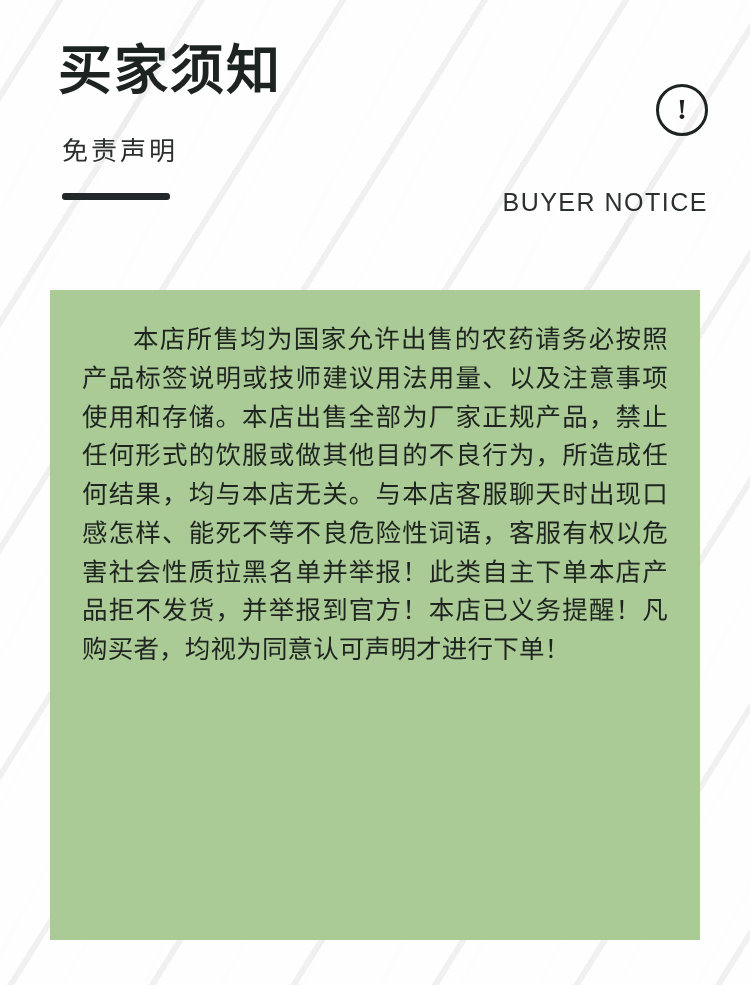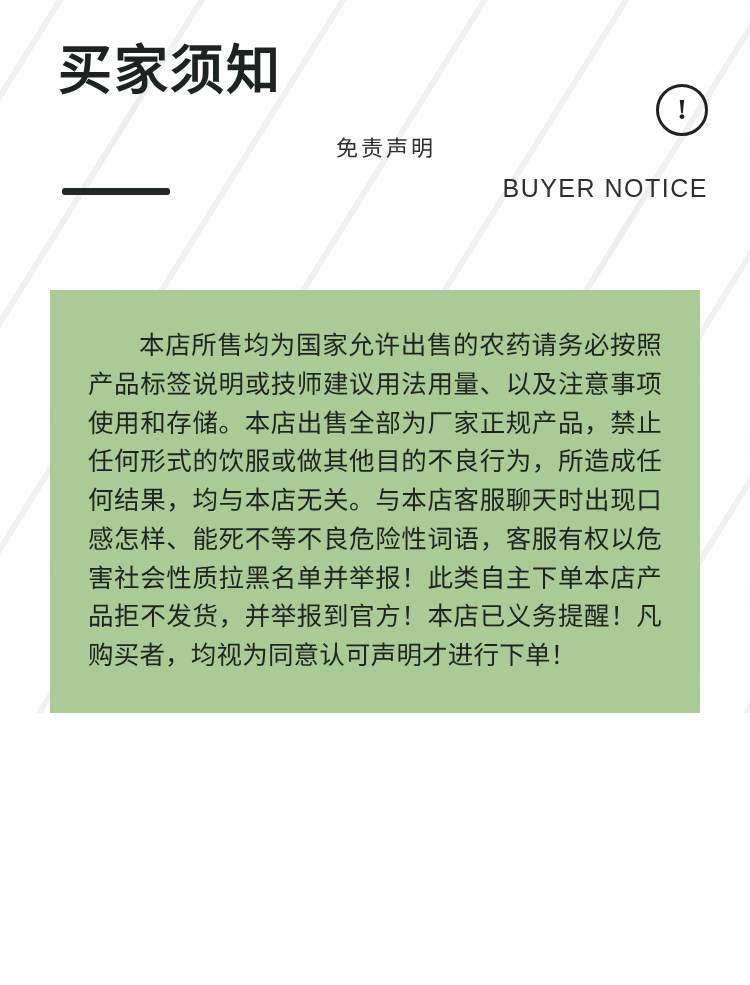--- a/index.html
+++ b/index.html
@@ -10,21 +10,21 @@
     width: 750px;
     height: 985px;
     background: #ffffff;
     font-family: "Liberation Sans", "DejaVu Sans", sans-serif;
     overflow: hidden;
   }
 
   .page {
     position: relative;
     width: 750px;
-    height: 713px;
+    height: 985px;
     background:
       linear-gradient(115deg, rgba(255,255,255,0) 0%, rgba(255,255,255,0) 100%),
       repeating-linear-gradient(
         118deg,
         #fbfbfb 0px,
         #fbfbfb 26px,
         #f3f3f3 26px,
         #f3f3f3 31px,
         #fbfbfb 31px,
         #fbfbfb 70px
@@ -65,26 +65,25 @@
     font-size: 54px;
     font-weight: 700;
     color: #1d2321;
     letter-spacing: 2px;
     line-height: 1.15;
     margin: 0;
   }
 
   .subtitle-cn {
     font-family: "DejaVu Sans", "Liberation Sans", sans-serif;
-    font-size: 22px;
+    font-size: 26px;
     font-weight: 400;
     color: #2b302e;
     letter-spacing: 3px;
     margin: 28px 0 0 4px;
-    text-align: center;
   }
 
   .rule {
     width: 108px;
     height: 7px;
     background: #22282a;
     border-radius: 3px;
     margin: 26px 0 0 4px;
   }
 
@@ -106,21 +105,21 @@
     font-size: 30px;
     font-weight: 700;
     color: #1d2321;
     line-height: 1;
     transform: translateY(-1px);
   }
 
   .title-en {
     position: absolute;
     right: 42px;
-    top: 174px;
+    top: 188px;
     font-family: "Liberation Sans", "DejaVu Sans", sans-serif;
     font-size: 25px;
     font-weight: 400;
     letter-spacing: 1.5px;
     color: #2b302e;
   }
 
   .notice-box {
     position: absolute;
     left: 50px;
@@ -131,21 +130,21 @@
     padding: 22px 24px 26px 24px;
     min-height: 650px;
   }
 
   .notice-p {
     font-family: "DejaVu Sans", "Liberation Sans", sans-serif;
     font-size: 25.5px;
     line-height: 1.52;
     color: #1f2420;
     letter-spacing: 0.2px;
-    margin: 14px;
+    margin: 8px;
     text-align: justify;
     text-indent: 2em;
   }
   .notice-p + .notice-p {
     margin-top: 2px;
   }
 </style>
 </head>
 <body>
 

